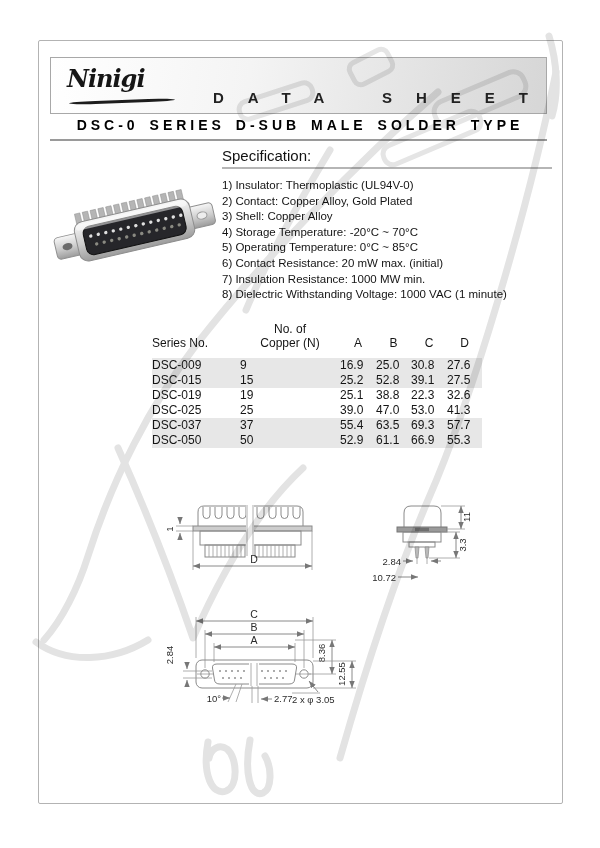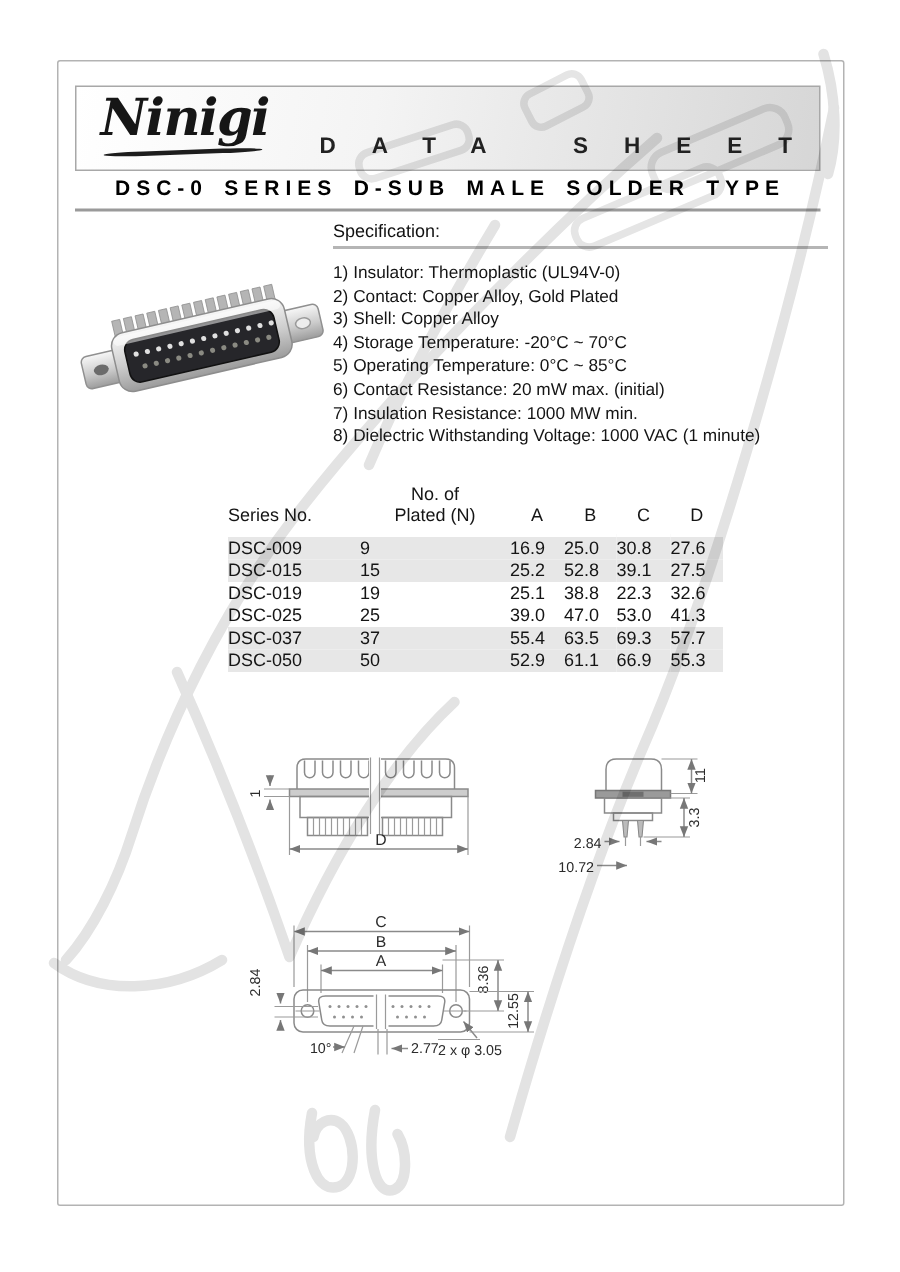--- a/index.html
+++ b/index.html
@@ -5,31 +5,31 @@
   html,body{margin:0;padding:0;width:600px;height:848px;background:#fff;
     font-family:"Liberation Sans",sans-serif;position:relative;overflow:hidden;}
   .abs{position:absolute;}
   
   #sheet-border{left:38px;top:40px;width:523px;height:762px;border:1px solid #b3b3b3;
     border-radius:2px;background:#fff;}
   
   #header-box{left:50px;top:57px;width:495px;height:55px;border:1px solid #a8a8a8;
     background:linear-gradient(100deg,#ffffff 0%,#f4f4f4 40%,#d6d6d6 100%);}
   #logo{left:16px;top:2px;font-family:"DejaVu Serif",serif;font-style:italic;font-weight:bold;
-    font-size:34px;color:#161616;letter-spacing:-1px;line-height:38px;}
+    font-size:24px;color:#161616;letter-spacing:-1px;line-height:38px;}
   #logo-underline{left:18px;top:42px;width:106px;height:3px;background:#1d1d1d;
     border-radius:50%/100%;transform:rotate(-2deg);}
   #datasheet-label{right:-6px;bottom:7px;font-size:15px;font-weight:bold;color:#222;
     letter-spacing:24px;word-spacing:6px;white-space:nowrap;}
   #series-title{left:38px;top:117px;width:524px;text-align:center;font-size:14px;font-weight:bold;
     color:#000;letter-spacing:4px;word-spacing:3px;white-space:nowrap;}
   #title-rule{left:50px;top:139px;width:497px;height:2px;background:#9a9a9a;}
   
   #spec{left:222px;top:147px;width:330px;color:#111;}
-  #spec-heading{font-size:12px;margin:0 0 3px 0;}
+  #spec-heading{font-size:15px;margin:0 0 3px 0;}
   #spec-rule{height:2px;background:#b5b5b5;margin:3px 0 9px 0;}
   #spec-list{list-style:none;margin:0;padding:0;font-size:11.5px;line-height:15.6px;color:#141414;}
   
   #dim-table{left:152px;top:322px;width:330px;}
   table{border-collapse:collapse;width:330px;font-size:12px;color:#151515;}
   th{font-weight:normal;vertical-align:bottom;border-bottom:2px solid #999;padding:0 0 4px 0;}
   th.l,td.l{text-align:left;}
   th.c,td.c{}
   td{padding:0;line-height:15px;}
   tr.band td{background:#e7e7e7;}
@@ -142,21 +142,21 @@
         <col style="width:36px">
         <col style="width:35px">
         <col style="width:36px">
         <col style="width:35px">
       </colgroup>
     <thead>
       <tr>
         <th class="l">Series No.</th>
         <th class="c">
           <div>No. of</div>
-          <div>Plated (N)</div>
+          <div>Copper (N)</div>
         </th>
         <th class="c">A</th>
         <th class="c">B</th>
         <th class="c">C</th>
         <th class="c">D</th>
       </tr>
     </thead>
     <tbody>
       <tr class="band">
         <td class="l">DSC-009</td>

